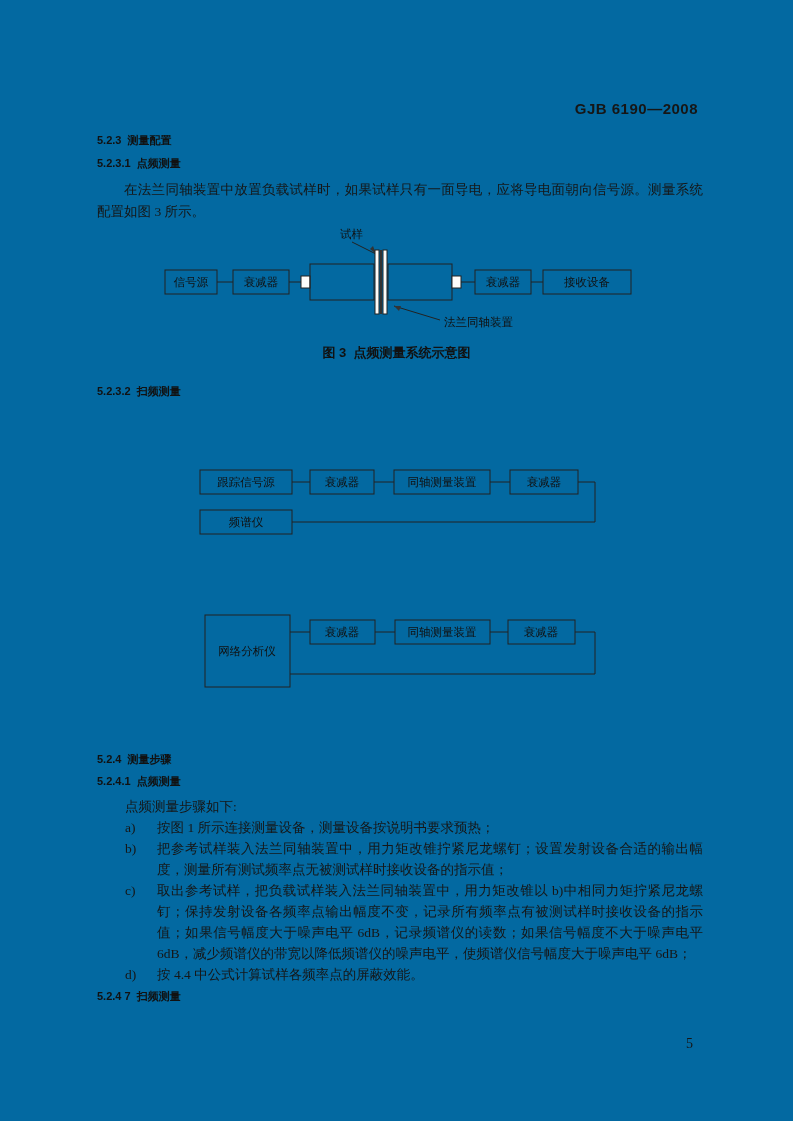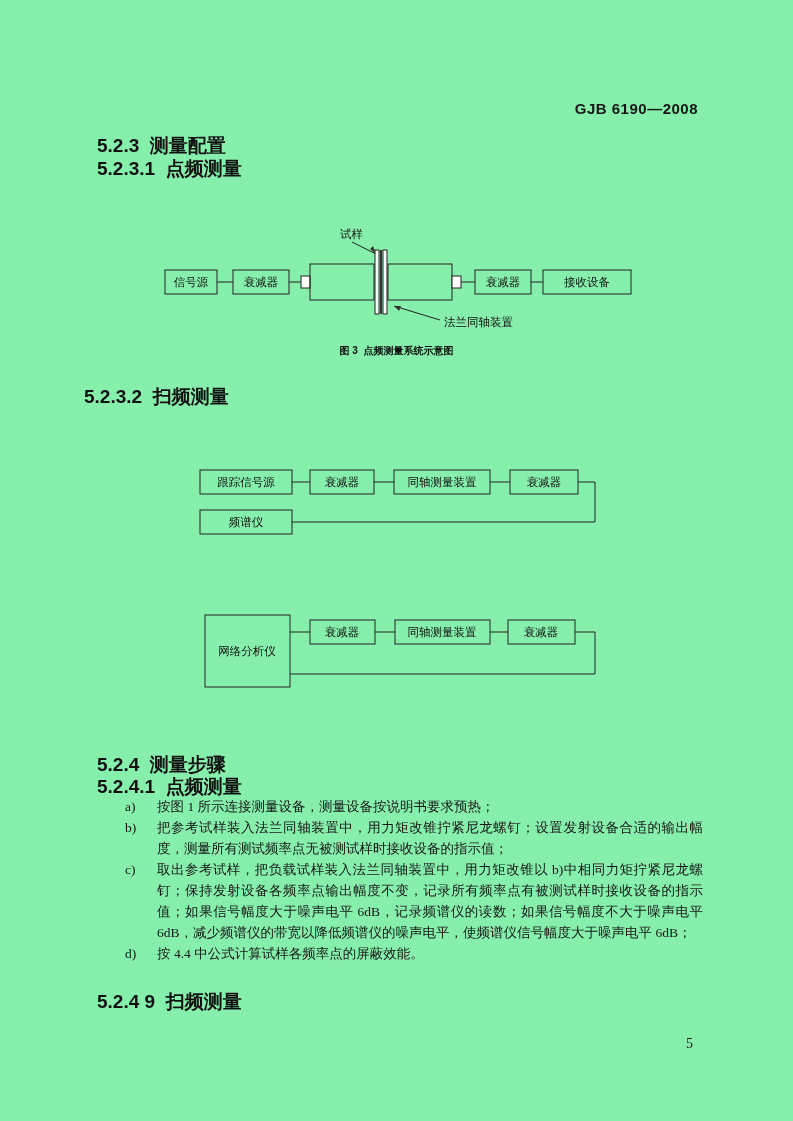--- a/index.html
+++ b/index.html
@@ -1,38 +1,38 @@
 <!DOCTYPE html>
 <html><head>
 <meta charset="utf-8">
 <style>
   * { margin:0; padding:0; box-sizing:border-box; }
   html,body { background:#d8d8d8; }
   .page {
     position:relative; width:793px; height:1121px; margin:0 auto;
-    background:#86efac; overflow:hidden;
+    background:#0369a1; overflow:hidden;
     font-family:"Liberation Serif", serif; color:#161616;
   }
   .abs { position:absolute; }
   .doc-number {
     font-family:"Liberation Sans", sans-serif; font-weight:bold;
     font-size:15px; letter-spacing:0.5px;
   }
   .heading {
     font-family:"Liberation Sans", sans-serif; font-weight:bold;
-    font-size:19px; white-space:pre; color:#111;
+    font-size:11px; white-space:pre; color:#111;
   }
   .bodytext {
     font-size:13.5px; line-height:22px; text-align:justify; color:#161616;
   }
   .indent { text-indent:2em; }
   .caption {
     left:0; right:0; text-align:center; white-space:pre;
     font-family:"Liberation Sans", sans-serif; font-weight:bold;
-    font-size:10px; color:#111;
+    font-size:13px; color:#111;
   }
   .steps { font-size:13.5px; line-height:21px; color:#161616; }
   .steps .intro { margin-left:28px; }
   .step-row { display:flex; margin-left:28px; }
   .step-marker { width:32px; flex-shrink:0; }
   .step-text { flex:1; text-align:justify; }
   .page-number { font-size:14px; }
   svg text { font-size:11.5px; fill:#111; font-family:"Liberation Serif", serif; }
   svg text.lbl { text-anchor:middle; }
   svg rect.box { fill:none; stroke:#222; stroke-width:1; }
@@ -43,20 +43,21 @@
 </head>
 <body>
 
 <div class="page">
 
   <div class="abs doc-number" style="top:100px; right:95px;">GJB 6190—2008</div>
 
   <div class="abs heading" style="top:133px; left:97px;">5.2.3  测量配置</div>
   <div class="abs heading" style="top:156px; left:97px;text-align:center;">5.2.3.1  点频测量</div>
 
+  <div class="abs bodytext indent" style="top:179px; left:97px; width:606px;">在法兰同轴装置中放置负载试样时，如果试样只有一面导电，应将导电面朝向信号源。测量系统配置如图 3 所示。</div>
 
   <div class="abs" style="top:222px; left:90px; width:620px; height:120px;">
     <svg width="620" height="120" viewBox="0 0 620 120">
 
       <text x="250" y="16">试样</text>
       <line class="wire" x1="262" y1="20" x2="286" y2="32"></line>
       <polygon class="dark" points="286,32 280,27 283,24"></polygon>
 
       <rect class="box" x="75" y="48" width="52" height="24"></rect>
       <text class="lbl" x="101" y="64">信号源</text>
@@ -80,21 +81,21 @@
       <text class="lbl" x="497" y="64">接收设备</text>
 
       <line class="wire" x1="350" y1="98" x2="304" y2="84"></line>
       <polygon class="dark" points="304,84 311,84 309,89"></polygon>
       <text x="354" y="104">法兰同轴装置</text>
     </svg>
   </div>
 
   <div class="abs caption" style="top:344px;">图 3  点频测量系统示意图</div>
 
-  <div class="abs heading" style="top:384px; left:84px;">5.2.3.2  扫频测量</div>
+  <div class="abs heading" style="top:384px; left:97px;">5.2.3.2  扫频测量</div>
 
 
   <div class="abs" style="top:458px; left:90px; width:620px; height:90px;">
     <svg width="620" height="90" viewBox="0 0 620 90">
       <rect class="box" x="110" y="12" width="92" height="24"></rect>
       <text class="lbl" x="156" y="28">跟踪信号源</text>
       <line class="wire" x1="202" y1="24" x2="220" y2="24"></line>
       <rect class="box" x="220" y="12" width="64" height="24"></rect>
       <text class="lbl" x="252" y="28">衰减器</text>
       <line class="wire" x1="284" y1="24" x2="304" y2="24"></line>
@@ -131,35 +132,36 @@
       <line class="wire" x1="505" y1="28" x2="505" y2="70"></line>
       <line class="wire" x1="505" y1="70" x2="200" y2="70"></line>
     </svg>
   </div>
 
 
   <div class="abs heading" style="top:752px; left:97px;">5.2.4  测量步骤</div>
   <div class="abs heading" style="top:774px; left:97px;">5.2.4.1  点频测量</div>
 
   <div class="abs steps" style="top:796px; left:97px; width:606px;">
+    <div class="intro">点频测量步骤如下:</div>
     <div class="step-row">
       <span class="step-marker">a)</span>
       <span class="step-text">按图 1 所示连接测量设备，测量设备按说明书要求预热；</span>
     </div>
     <div class="step-row">
       <span class="step-marker">b)</span>
       <span class="step-text">把参考试样装入法兰同轴装置中，用力矩改锥拧紧尼龙螺钉；设置发射设备合适的输出幅度，测量所有测试频率点无被测试样时接收设备的指示值；</span>
     </div>
     <div class="step-row">
       <span class="step-marker">c)</span>
       <span class="step-text">取出参考试样，把负载试样装入法兰同轴装置中，用力矩改锥以 b)中相同力矩拧紧尼龙螺钉；保持发射设备各频率点输出幅度不变，记录所有频率点有被测试样时接收设备的指示值；如果信号幅度大于噪声电平 6dB，记录频谱仪的读数；如果信号幅度不大于噪声电平 6dB，减少频谱仪的带宽以降低频谱仪的噪声电平，使频谱仪信号幅度大于噪声电平 6dB；</span>
     </div>
     <div class="step-row">
       <span class="step-marker">d)</span>
       <span class="step-text">按 4.4 中公式计算试样各频率点的屏蔽效能。</span>
     </div>
   </div>
 
-  <div class="abs heading" style="top:989px; left:97px;">5.2.4 9  扫频测量</div>
+  <div class="abs heading" style="top:989px; left:97px;">5.2.4 7  扫频测量</div>
 
   <div class="abs page-number" style="top:1036px; right:100px;">5</div>
 
 </div>
 
 </body></html>

